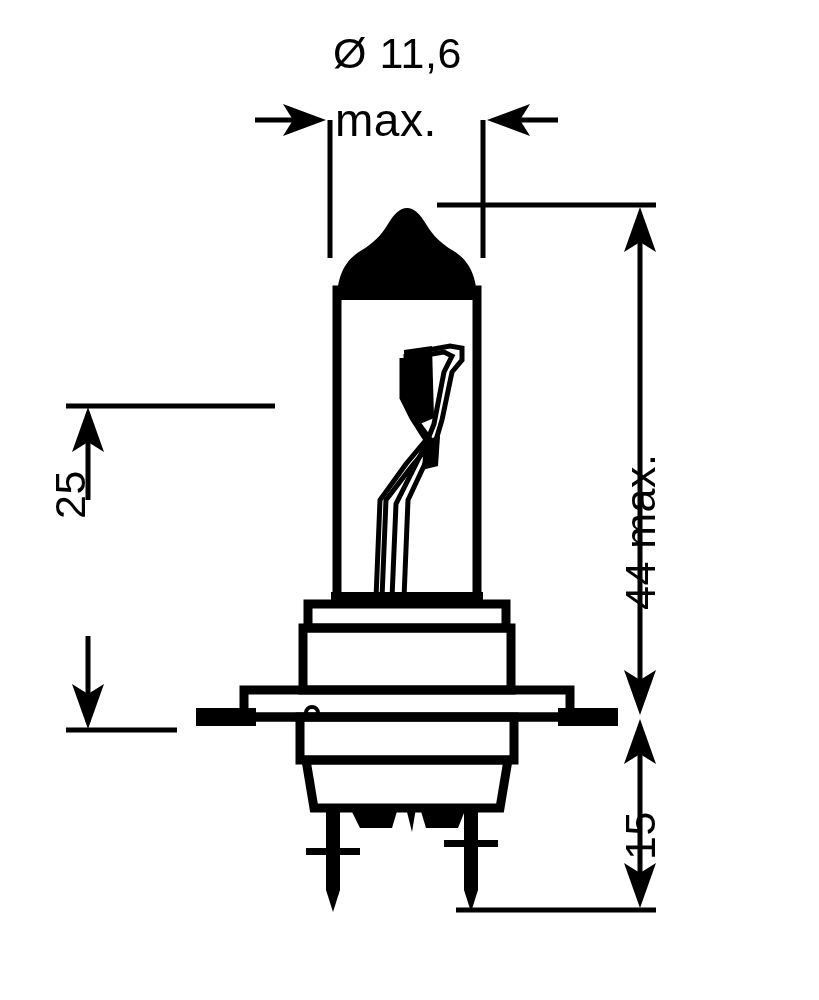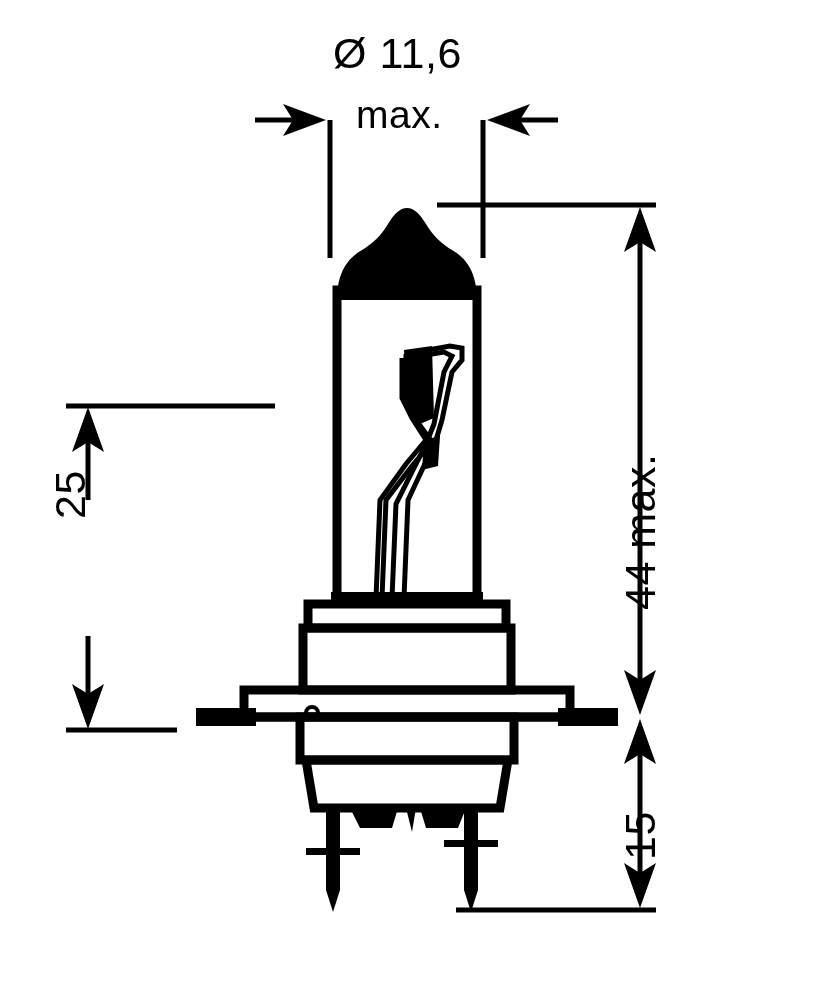--- a/index.html
+++ b/index.html
@@ -2,21 +2,21 @@
 <html><head>
 <meta charset="utf-8">
 <style>
   html,body{margin:0;padding:0;background:#ffffff;}
   body{width:819px;height:1000px;overflow:hidden;
        font-family:"Liberation Sans","DejaVu Sans",sans-serif;color:#000;}
   #stage{position:relative;width:819px;height:1000px;background:#fff;}
   svg{display:block;}
   .lbl{position:absolute;font-weight:400;letter-spacing:0.5px;white-space:nowrap;}
   #lbl-dia{font-size:43px;left:333px;top:29px;}
-  #lbl-diamax{font-size:39px;left:356px;top:93px;}
+  #lbl-diamax{font-size:46px;left:335px;top:93px;}
   #lbl-25{font-size:43px;left:46px;top:519px;
           transform:rotate(-90deg);transform-origin:left top;}
   #lbl-44{font-size:43px;left:616px;top:610px;
           transform:rotate(-90deg);transform-origin:left top;}
   #lbl-15{font-size:43px;left:616px;top:860px;
           transform:rotate(-90deg);transform-origin:left top;}
   #lbl-brand{font-size:33px;left:330px;top:639px;letter-spacing:2px;}
 </style>
 </head>
 <body>

